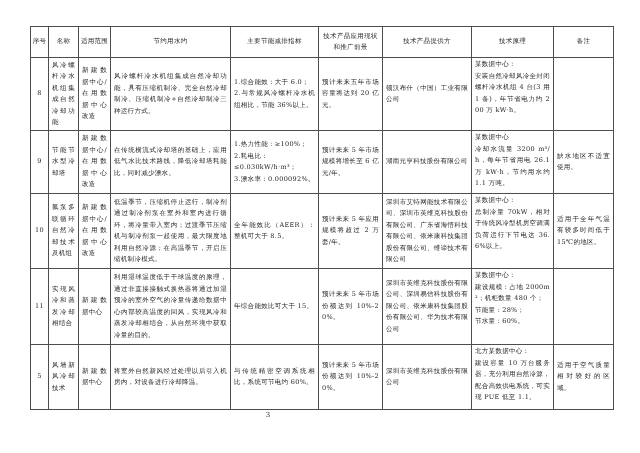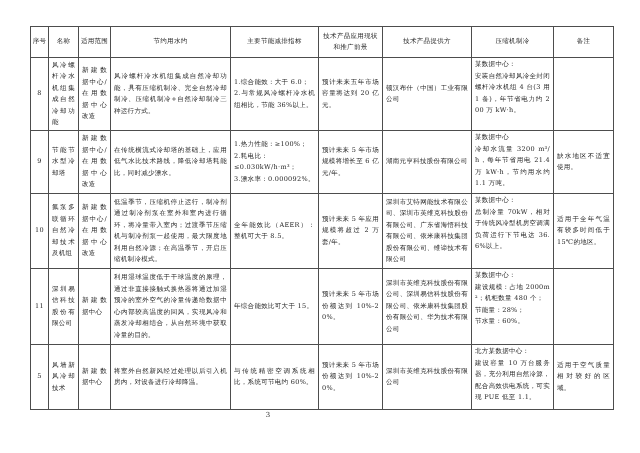--- a/index.html
+++ b/index.html
@@ -70,21 +70,21 @@
     </colgroup>
     <thead>
       <tr class="r-head">
         <th>序号</th>
         <th>名称</th>
         <th>适用范围</th>
         <th>节约用水约</th>
         <th>主要节能减排指标</th>
         <th>技术产品应用现状和推广前景</th>
         <th>技术产品提供方</th>
-        <th>压缩机制冷</th>
+        <th>技术原理</th>
         <th>备注</th>
       </tr>
     </thead>
     <tbody>
       <tr class="r8">
         <td class="center">8</td>
         <td>风冷螺杆冷水机组集成自然冷却功能</td>
         <td>新建数据中心/在用数据中心改造</td>
         <td>风冷螺杆冷水机组集成自然冷却功能，具有压缩机制冷、完全自然冷却制冷、压缩机制冷+自然冷却制冷三种运行方式。</td>
         <td class="pre">1.综合能效：大于 6.0；
@@ -100,38 +100,38 @@
         <td>节能节水型冷却塔</td>
         <td>新建数据中心/在用数据中心改造</td>
         <td>在传统横流式冷却塔的基础上，应用低气水比技术路线，降低冷却塔耗能比，同时减少漂水。</td>
         <td class="pre">1.热力性能：≥100%；
 2.耗电比：
 ≤0.030kW/h·m³；
 3.漂水率：0.000092%。</td>
         <td>预计未来 5 年市场规模将增长至 6 亿元/年。</td>
         <td>湖南元亨科技股份有限公司</td>
         <td class="pre top">某数据中心
-冷却水流量 3200 m³/h，每年节省用电 21.4 万 kW·h，节约用水约 1.1 万吨。</td>
+冷却水流量 3200 m³/h，每年节省用电 26.1 万 kW·h，节约用水约 1.1 万吨。</td>
         <td>缺水地区不适宜使用。</td>
       </tr>
       <tr class="r10">
         <td class="center">10</td>
         <td>氟泵多联循环自然冷却技术及机组</td>
         <td>新建数据中心/在用数据中心改造</td>
         <td>低温季节，压缩机停止运行，制冷剂通过制冷剂泵在室外和室内进行循环，将冷量带入室内；过渡季节压缩机与制冷剂泵一起使用，最大限度地利用自然冷源；在高温季节，开启压缩机制冷模式。</td>
         <td class="pre">全年能效比（AEER）：整机可大于 8.5。</td>
         <td>预计未来 5 年应用规模将超过 2 万套/年。</td>
         <td>深圳市艾特网能技术有限公司、深圳市英维克科技股份有限公司、广东省海悟科技有限公司、依米康科技集团股份有限公司、维谛技术有限公司</td>
         <td class="pre top">某数据中心：
 总制冷量 70kW，相对于传统风冷型机房空调满负荷运行下节电达 36.6%以上。</td>
         <td>适用于全年气温有较多时间低于 15℃的地区。</td>
       </tr>
       <tr class="r11">
         <td class="center">11</td>
-        <td>深圳易信科技股份有限公司</td>
+        <td>实现风冷和蒸发冷却相结合</td>
         <td>新建数据中心</td>
         <td>利用湿球温度低于干球温度的原理，通过非直接接触式换热器将通过加湿预冷的室外空气的冷量传递给数据中心内部较高温度的回风，实现风冷和蒸发冷却相结合，从自然环境中获取冷量的目的。</td>
         <td class="pre">年综合能效比可大于 15。</td>
         <td>预计未来 5 年市场份额达到 10%-20%。</td>
         <td>深圳市英维克科技股份有限公司、深圳易信科技股份有限公司、依米康科技集团股份有限公司、华为技术有限公司</td>
         <td class="pre top">某数据中心：
 建设规模：占地 2000m²；机柜数量 480 个；
 节能量：28%；
 节水量：60%。</td>
         <td></td>

